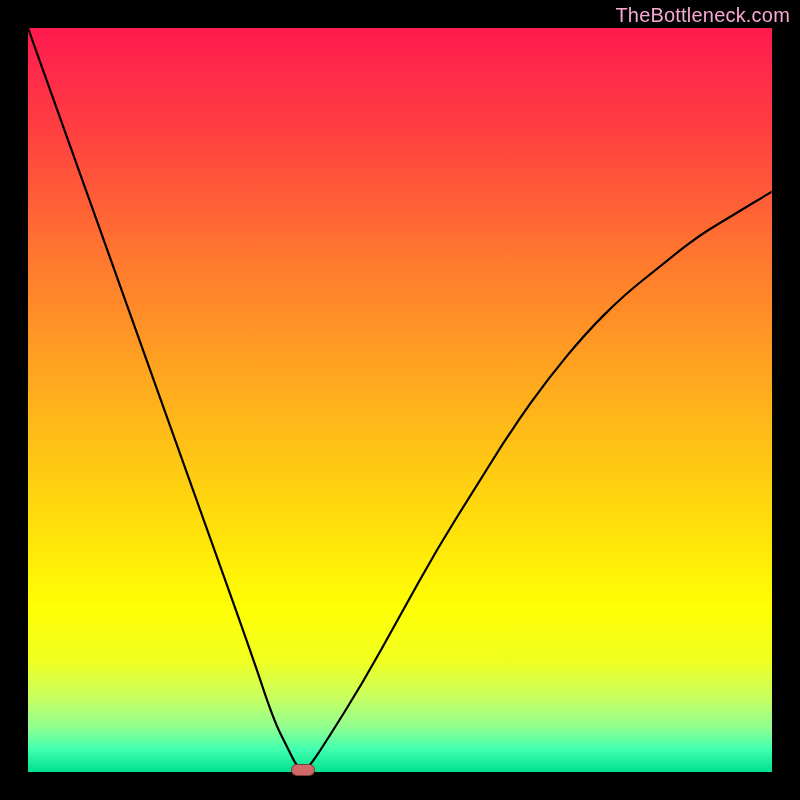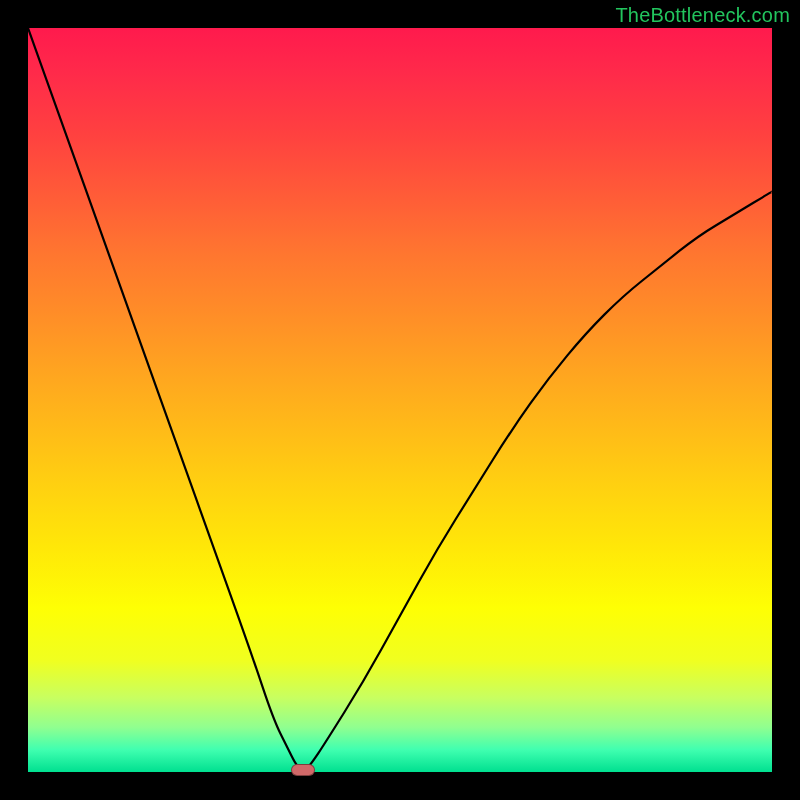--- a/index.html
+++ b/index.html
@@ -57,21 +57,21 @@
     border-radius: 6px;
     background: #d06868;
     border: 1px solid rgba(0,0,0,0.4);
   }
   .watermark {
     position: absolute;
     top: 4px;
     right: 10px;
     font-family: Arial, Helvetica, sans-serif;
     font-size: 20px;
-    color: #22c55e;
+    color: #f9a8d4;
     letter-spacing: 0.2px;
   }
 </style>
 </head>
 <body>
 
 <div class="frame">
   <div class="plot-area"></div>
 
   <svg class="curve-svg" viewBox="0 0 744 744" preserveAspectRatio="none">

